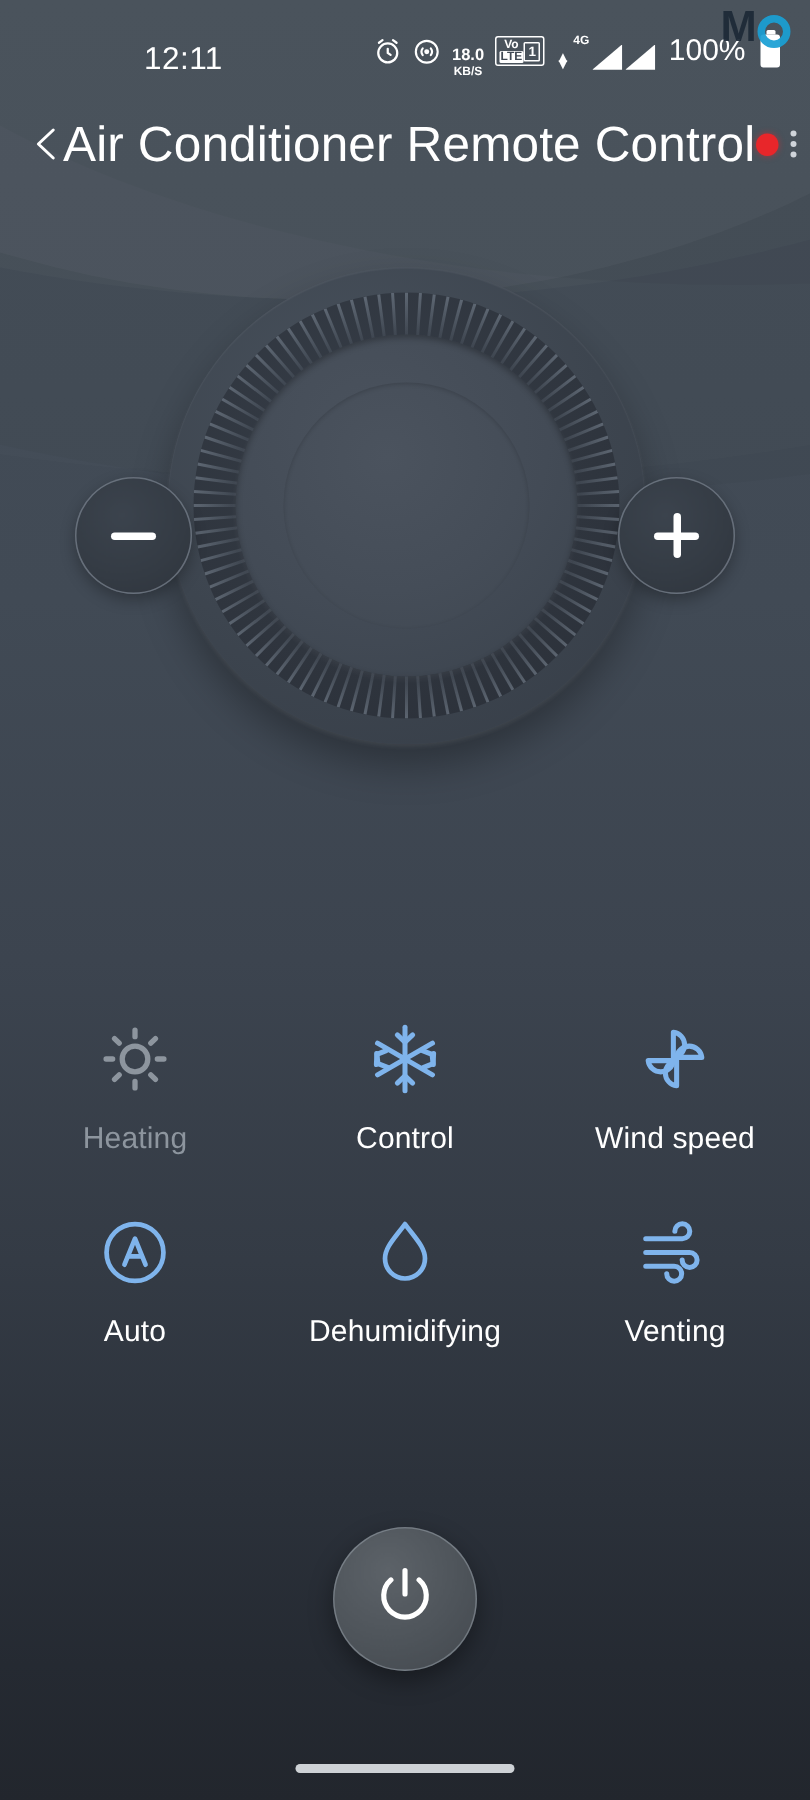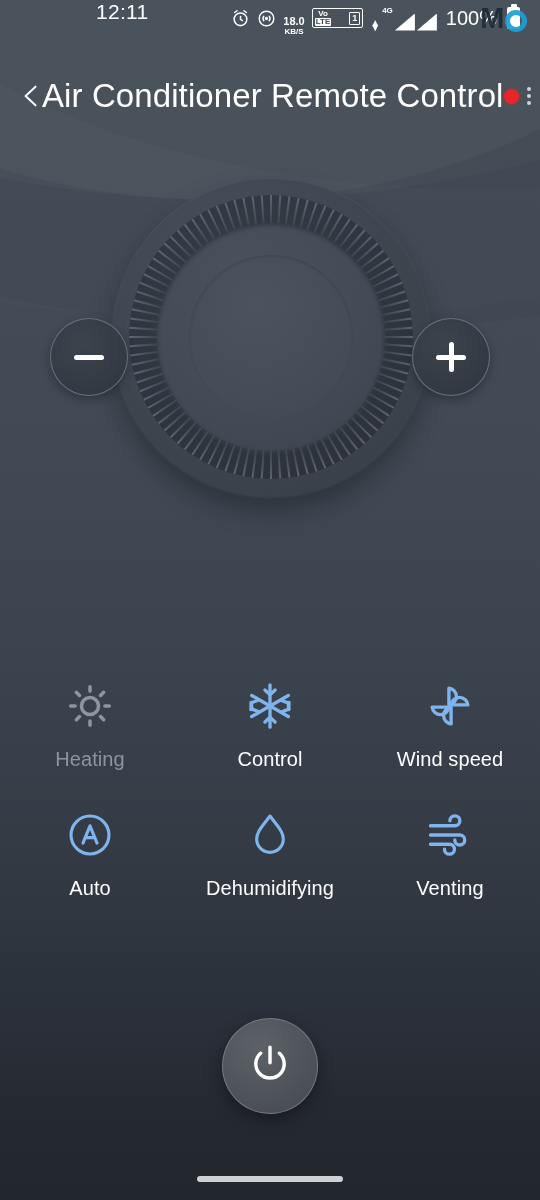--- a/index.html
+++ b/index.html
@@ -55,21 +55,21 @@
   .wave-e {
     width:1250px; height:460px;
     left:-300px; top:-130px;
     background:rgba(0,0,0,0.022);
   }
 
   
   #statusbar {
     position:absolute; left:0; top:0;
     width:540px; height:52px;
-    display:flex; align-items:flex-start;
+    display:flex; align-items:flex-end;
     padding:0 20px;
     z-index:30;
   }
   #status-time {
     font-size:21px; font-weight:400;
     letter-spacing:0.3px;
     color:#ffffff;
     margin-left:76px;
   }
   #status-icons {
@@ -80,21 +80,21 @@
   .netspeed {
     display:flex; flex-direction:column;
     align-items:center; line-height:1;
     font-size:11px; font-weight:700;margin-top:16px;
   }
   .netspeed .ns-unit { font-size:8px; font-weight:700; margin-top:1px; }
   .volte-box {
     border:1.6px solid #fff;
     border-radius:2px;
     padding:1px 2px;
-    display:flex; align-items:center; gap:18px;
+    display:flex; align-items:center; gap:0;
   }
   .volte-text {
     display:flex; flex-direction:column;
     line-height:1.02; font-size:8px; font-weight:700;
     align-items:center;
   }
   .volte-text .v-lte {
     background:#fff; color:#3f4853;
     padding:0 1px; border-radius:1px;
   }

